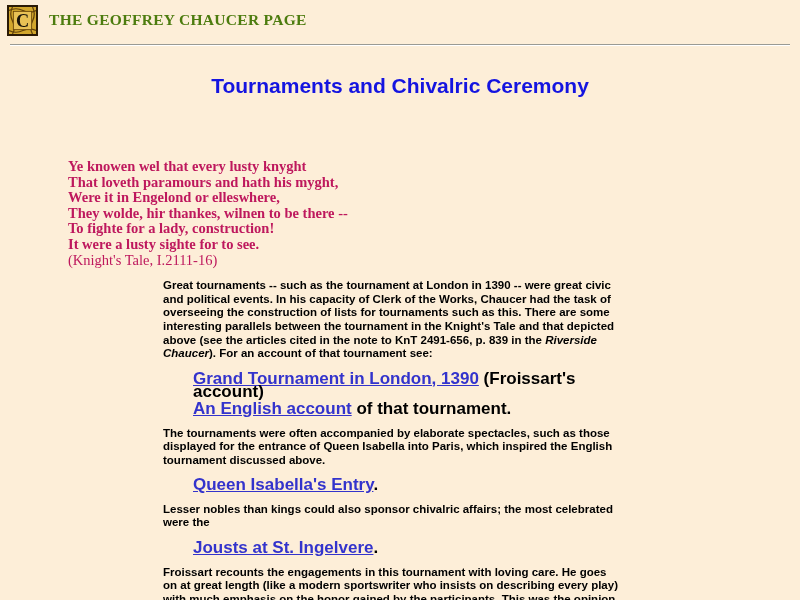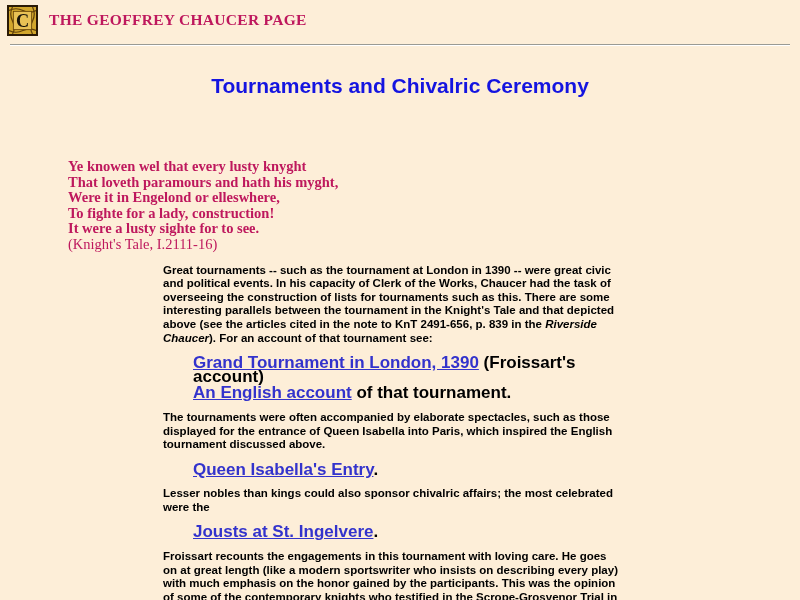--- a/index.html
+++ b/index.html
@@ -34,21 +34,21 @@
     overflow: hidden;
   }
   .logo svg { display: block; width: 100%; height: 100%; }
 
   .site-title {
     margin-left: 11px;
     font-family: "Liberation Serif", serif;
     font-weight: bold;
     font-size: 15.5px;
     letter-spacing: 0.3px;
-    color: #be185d;
+    color: #4d7c0f;
     white-space: nowrap;
   }
 
   .rule {
     height: 0;
     border: 0;
     border-top: 1px solid #9a9a94;
     border-bottom: 1px solid #ffffff;
     margin: 8px 10px 0 10px;
   }
@@ -136,20 +136,21 @@
 </div>
 
 <hr class="rule">
 
 <h1 class="page-heading">Tournaments and Chivalric Ceremony</h1>
 
 <div class="verse">
   <div class="line">Ye knowen wel that every lusty knyght</div>
   <div class="line">That loveth paramours and hath his myght,</div>
   <div class="line">Were it in Engelond or elleswhere,</div>
+  <div class="line">They wolde, hir thankes, wilnen to be there --</div>
   <div class="line">To fighte for a lady, construction!</div>
   <div class="line">It were a lusty sighte for to see.</div>
   <div class="citation">(Knight's Tale, I.2111-16)</div>
 </div>
 
 <div class="content">
 
   <p><span>Great tournaments -- such as the tournament at London in 1390 -- were great civic and political events. In his capacity of Clerk of the Works, Chaucer had the task of overseeing the construction of lists for tournaments such as this. There are some interesting parallels between the tournament in the Knight's Tale and that depicted above (see the articles cited in the note to KnT 2491-656, p. 839 in the </span><em>Riverside Chaucer</em><span>). For an account of that tournament see:</span></p>
 
   <div class="linkgroup">

